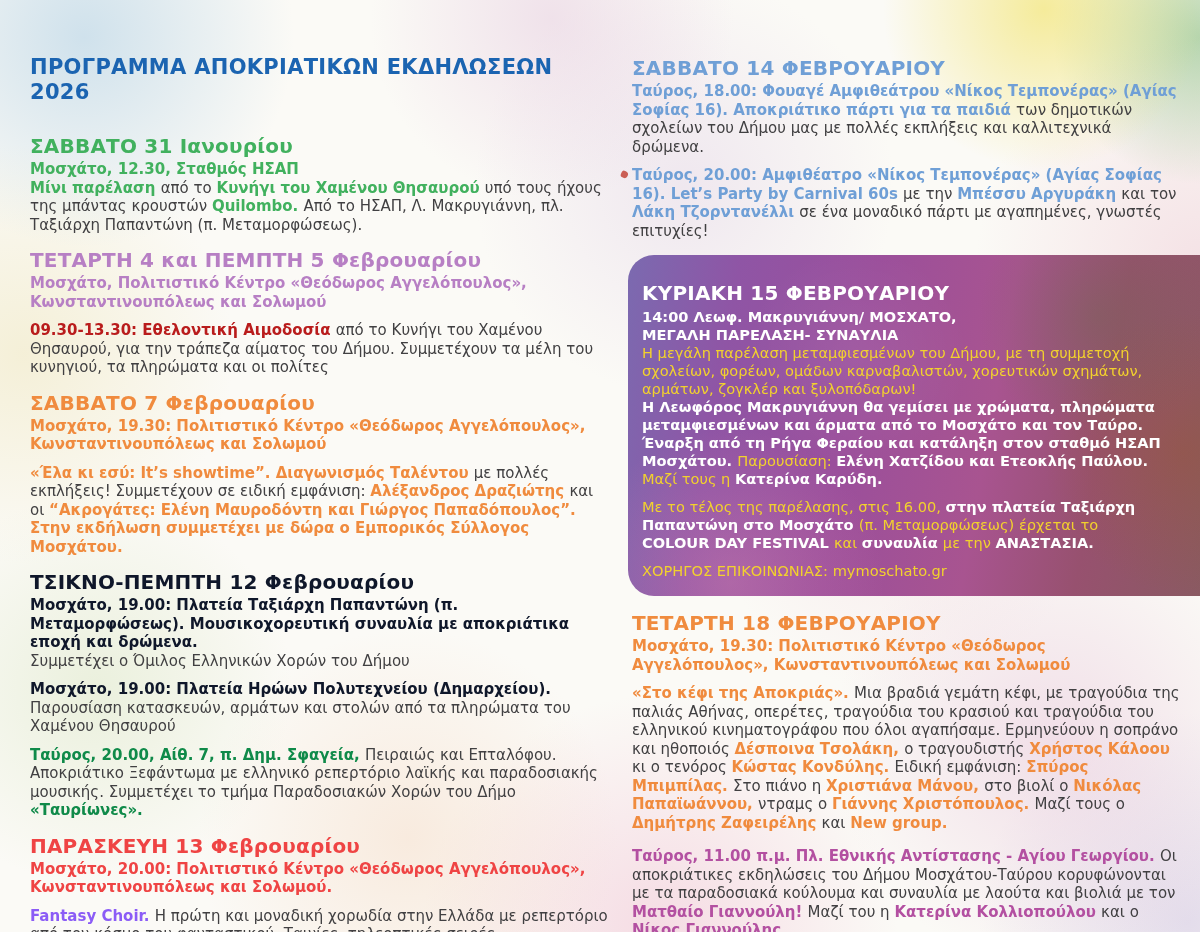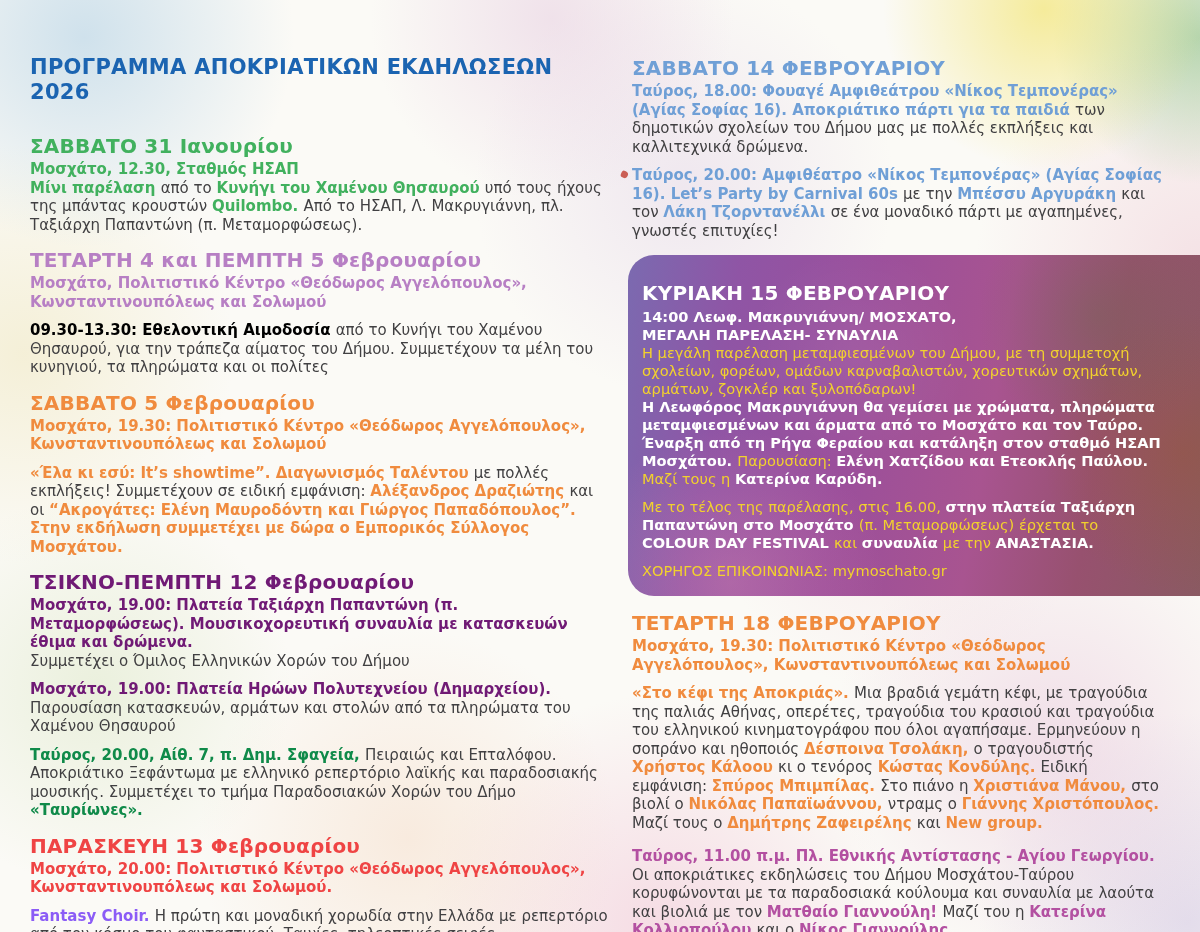--- a/index.html
+++ b/index.html
@@ -27,30 +27,30 @@
   .col{position:absolute;top:20px;}
   .col.left{left:30px;width:578px;}
   .col.right{left:632px;width:568px;top:22px;}
   .title{font-size:21px;font-weight:700;color:#1b64b1;margin:0 0 30px;letter-spacing:.3px;line-height:1.2;}
   section{margin:0 0 15px;}
   h2.h{font-size:20px;font-weight:700;margin:0 0 2px;line-height:1.15;letter-spacing:.2px;}
   .sub{font-weight:700;margin:0;}
   .para,.sub{font-size:15px;line-height:18.5px;margin:0;}
   .para{color:#414042;}
   .mt{margin-top:10px;}
-  .padr{padding-right:34px;box-sizing:border-box;}
+  .padr{padding-right:16px;box-sizing:border-box;}
   
-  .green{color:#41b15e}.dgreen{color:#701a75}.purple{color:#b77fc4}.orange{color:#f08b3e}
+  .green{color:#41b15e}.dgreen{color:#0f172a}.purple{color:#b77fc4}.orange{color:#f08b3e}
   .blue{color:#ef4444}.sky{color:#6f9fd6}.magenta{color:#b350a1}.white{color:#ffffff}
   .yellowtxt{color:#f2d12d}
   
   .r-dark{color:#414042}
   .r-green{color:#41b15e;font-weight:700}
   .r-dgreen{color:#0f8a49;font-weight:700}
-  .r-purple{color:#000000;font-weight:700}
+  .r-purple{color:#b91c1c;font-weight:700}
   .r-orange{color:#f08b3e;font-weight:700}
   .r-blue{color:#8b5cf6;font-weight:700}
   .r-sky{color:#6f9fd6;font-weight:700}
   .r-magenta{color:#b350a1;font-weight:700}
   .r-white{color:#ffffff;font-weight:700}
   .r-yellow{color:#f2d12d}
   
   .featured{
     margin:12px 0 16px -4px;width:572px;box-sizing:border-box;
     border-radius:26px 0 0 26px;
@@ -81,28 +81,28 @@
       <p class="para"><span class="r-green">Μίνι παρέλαση </span><span class="r-dark">από το </span><span class="r-green">Κυνήγι του Χαμένου Θησαυρού </span><span class="r-dark">υπό τους ήχους της μπάντας κρουστών </span><span class="r-green">Quilombo. </span><span class="r-dark">Από το ΗΣΑΠ, Λ. Μακρυγιάννη, πλ. Ταξιάρχη Παπαντώνη (π. Μεταμορφώσεως).</span></p>
     </section>
 
     <section>
       <h2 class="h purple">ΤΕΤΑΡΤΗ 4 και ΠΕΜΠΤΗ 5 Φεβρουαρίου</h2>
       <p class="sub purple">Μοσχάτο, Πολιτιστικό Κέντρο «Θεόδωρος Αγγελόπουλος», Κωνσταντινουπόλεως και Σολωμού</p>
       <p class="para mt"><span class="r-purple">09.30-13.30: Εθελοντική Αιμοδοσία </span><span class="r-dark">από το Κυνήγι του Χαμένου Θησαυρού, για την τράπεζα αίματος του Δήμου. Συμμετέχουν τα μέλη του κυνηγιού, τα πληρώματα και οι πολίτες</span></p>
     </section>
 
     <section>
-      <h2 class="h orange">ΣΑΒΒΑΤΟ 5 Φεβρουαρίου</h2>
+      <h2 class="h orange">ΣΑΒΒΑΤΟ 7 Φεβρουαρίου</h2>
       <p class="sub orange">Μοσχάτο, 19.30: Πολιτιστικό Κέντρο «Θεόδωρος Αγγελόπουλος», Κωνσταντινουπόλεως και Σολωμού</p>
       <p class="para mt"><span class="r-orange">«Έλα κι εσύ: It’s showtime”. Διαγωνισμός Ταλέντου </span><span class="r-dark">με πολλές εκπλήξεις! Συμμετέχουν σε ειδική εμφάνιση: </span><span class="r-orange">Αλέξανδρος Δραζιώτης </span><span class="r-dark">και οι </span><span class="r-orange">“Ακρογάτες: Ελένη Μαυροδόντη και Γιώργος Παπαδόπουλος”. Στην εκδήλωση συμμετέχει με δώρα ο Εμπορικός Σύλλογος Μοσχάτου.</span></p>
     </section>
 
     <section>
       <h2 class="h dgreen">ΤΣΙΚΝΟ-ΠΕΜΠΤΗ 12 Φεβρουαρίου</h2>
-      <p class="sub dgreen">Μοσχάτο, 19.00: Πλατεία Ταξιάρχη Παπαντώνη (π. Μεταμορφώσεως). Μουσικοχορευτική συναυλία με κατασκευών έθιμα και δρώμενα.</p>
+      <p class="sub dgreen">Μοσχάτο, 19.00: Πλατεία Ταξιάρχη Παπαντώνη (π. Μεταμορφώσεως). Μουσικοχορευτική συναυλία με αποκριάτικα εποχή και δρώμενα.</p>
       <p class="para">Συμμετέχει ο Όμιλος Ελληνικών Χορών του Δήμου</p>
       <p class="sub dgreen mt">Μοσχάτο, 19.00: Πλατεία Ηρώων Πολυτεχνείου (Δημαρχείου).</p>
       <p class="para">Παρουσίαση κατασκευών, αρμάτων και στολών από τα πληρώματα του Χαμένου Θησαυρού</p>
       <p class="para mt"><span class="r-dgreen">Ταύρος, 20.00, Αίθ. 7, π. Δημ. Σφαγεία, </span><span class="r-dark">Πειραιώς και Επταλόφου. Αποκριάτικο Ξεφάντωμα με ελληνικό ρεπερτόριο λαϊκής και παραδοσιακής μουσικής. Συμμετέχει το τμήμα Παραδοσιακών Χορών του Δήμο </span><span class="r-dgreen">«Ταυρίωνες».</span></p>
     </section>
 
     <section>
       <h2 class="h blue">ΠΑΡΑΣΚΕΥΗ 13 Φεβρουαρίου</h2>
       <p class="sub blue">Μοσχάτο, 20.00: Πολιτιστικό Κέντρο «Θεόδωρος Αγγελόπουλος», Κωνσταντινουπόλεως και Σολωμού.</p>
       <p class="para mt"><span class="r-blue">Fantasy Choir. </span><span class="r-dark">Η πρώτη και μοναδική χορωδία στην Ελλάδα με ρεπερτόριο από τον κόσμο του φανταστικού. Ταινίες, τηλεοπτικές σειρές, βιντεοπαιχνίδια και anime μας μεταφέρουν σε ένα μουσικό ταξίδι.</span></p>

